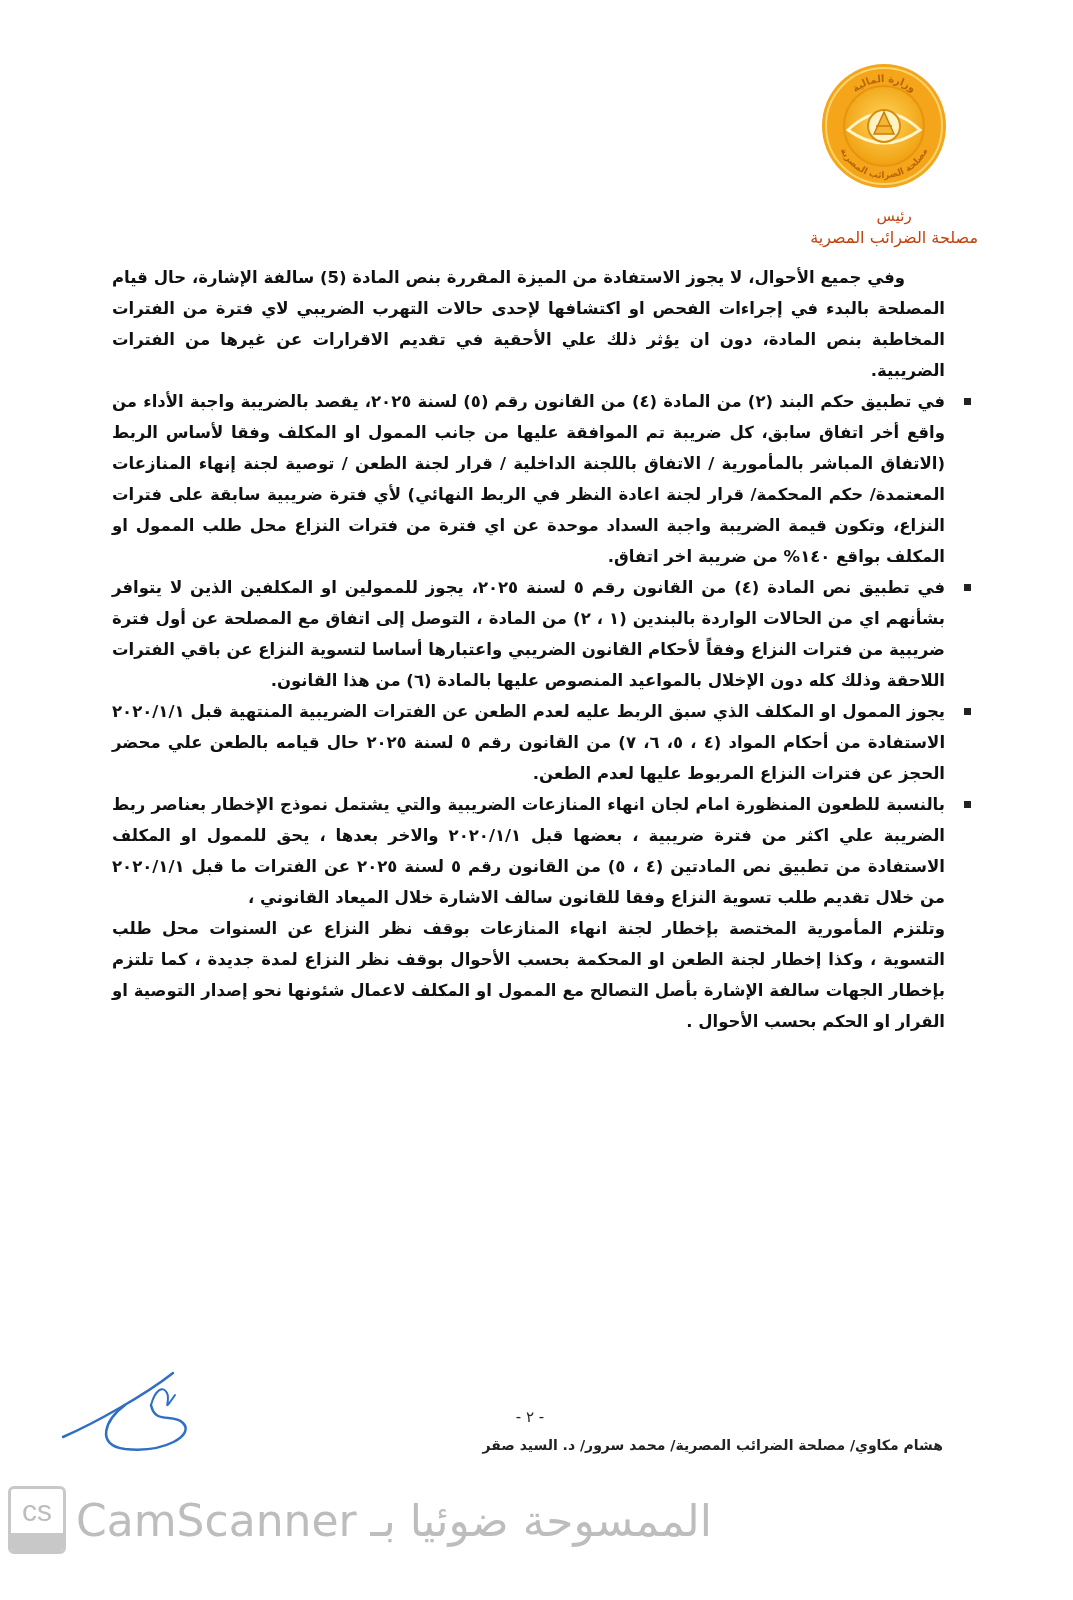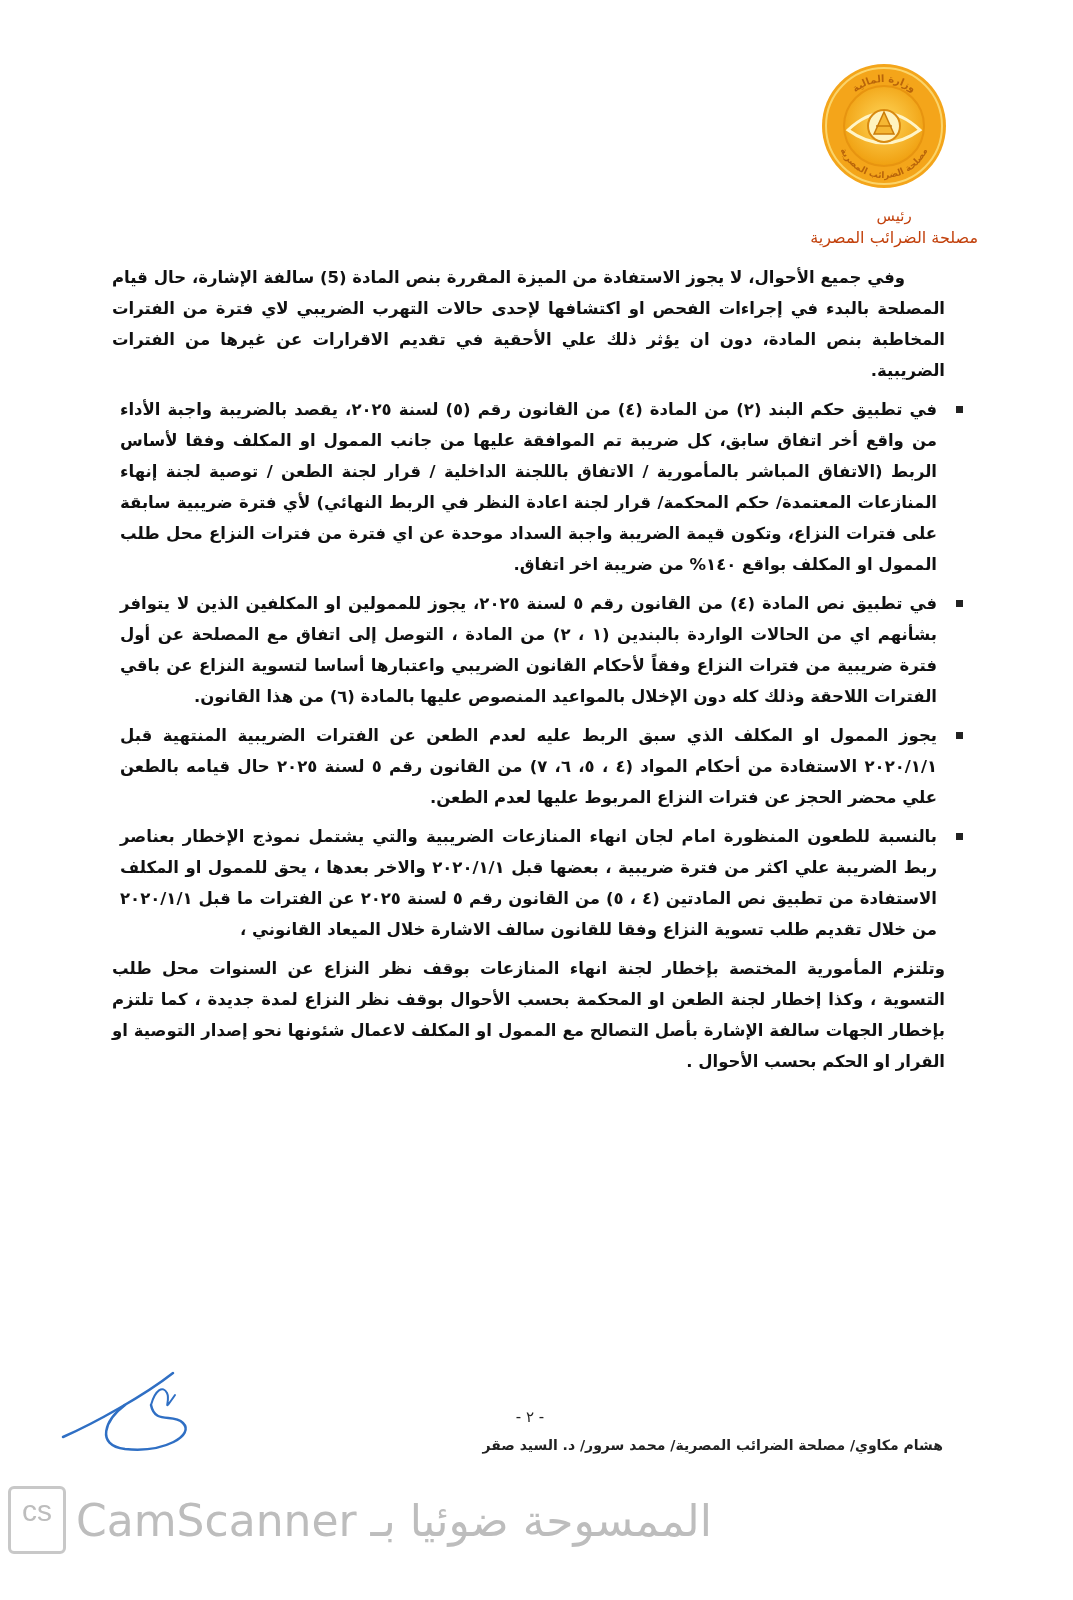--- a/index.html
+++ b/index.html
@@ -18,41 +18,41 @@
   .header-title .t2 { display:block; font-size: 16px; }
   .content {
     position: absolute; left: 112px; width: 833px; top: 262px;
     direction: rtl; text-align: justify; text-align-last: right;
     font-family: "DejaVu Sans", sans-serif; font-weight: bold;
     font-size: 16.5px; line-height: 31px; color: #111;
   }
   .content p { margin: 0; }
   .content p.indent { text-indent: 40px; }
   .bullets { list-style: none; margin: 0; padding: 0; }
-  .bullets li { position: relative; margin: 8px; padding: 0; }
+  .bullets li { position: relative; margin: 0; padding: 0; }
   .bullet-mark {
     position: absolute; right: -26px; top: 12px; width: 7px; height: 7px; background: #222;
   }
   .after-bullets { margin-top: 0; }
   .signature { position: absolute; left: 55px; top: 1365px; width: 160px; height: 90px; }
   .page-number {
     position: absolute; left: 500px; top: 1408px; width: 60px; text-align: center;
     font-family: "DejaVu Sans", sans-serif; font-size: 15px; color: #222; direction: rtl;
   }
   .footer-credit {
     position: absolute; right: 130px; top: 1437px; direction: rtl;
     font-family: "DejaVu Sans", sans-serif; font-size: 14px; font-weight: bold; color: #222;
   }
   .watermark {
     position: absolute; left: 8px; top: 1480px; height: 80px; display: flex; align-items: center;
     gap: 10px; color: #bdbdbd;
   }
   .cs-badge {
     width: 58px; height: 68px; border-radius: 6px; border: 3px solid #c8c8c8; box-sizing: border-box;
-    display: flex; flex-direction: column; overflow: hidden; background: #fff; align-items: center;
+    display: flex; flex-direction: column; overflow: hidden; background: #fff;
   }
   .cs-badge .top { flex: 1; display:flex; align-items:center; justify-content:center;
     font-family: "Liberation Sans", sans-serif; font-size: 30px; color: #bdbdbd; font-weight: normal; }
   .cs-badge .bottom { height: 18px; background: #c8c8c8; }
   .wm-text {
     font-family: "DejaVu Sans", sans-serif; font-size: 44px; color: #bdbdbd; white-space: nowrap; text-align: center;
   }
 </style>
 </head>
 <body>

